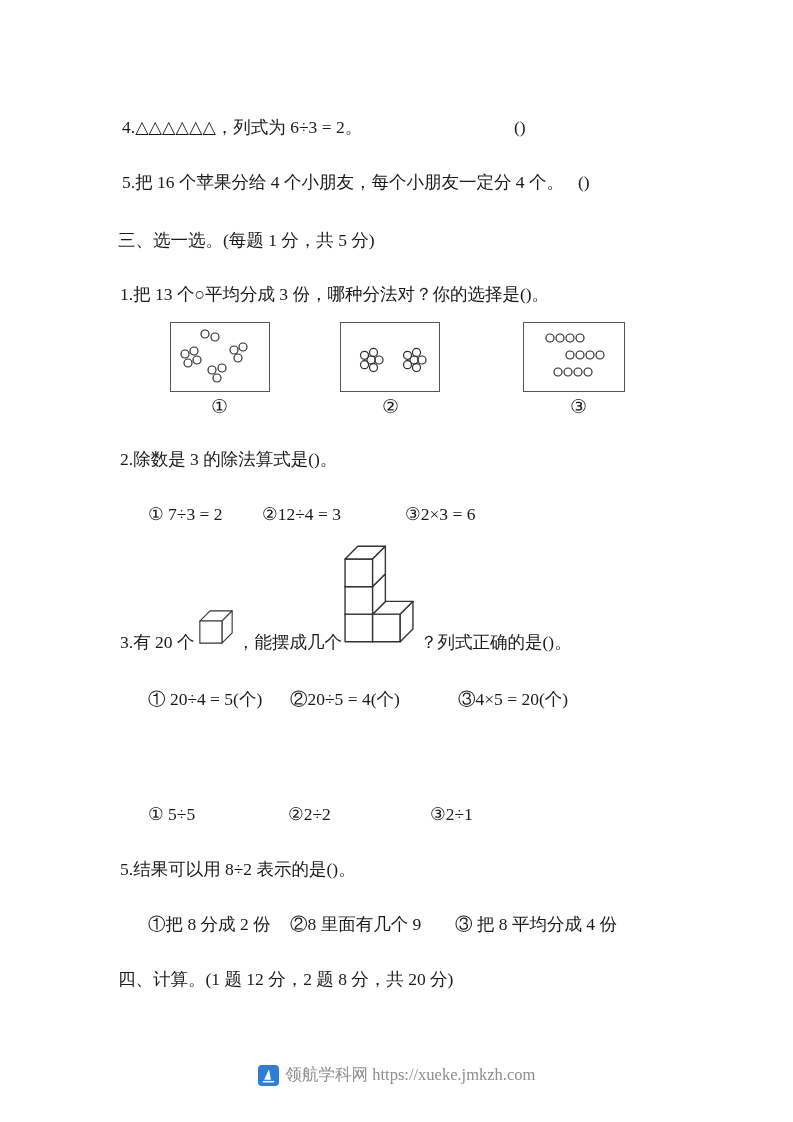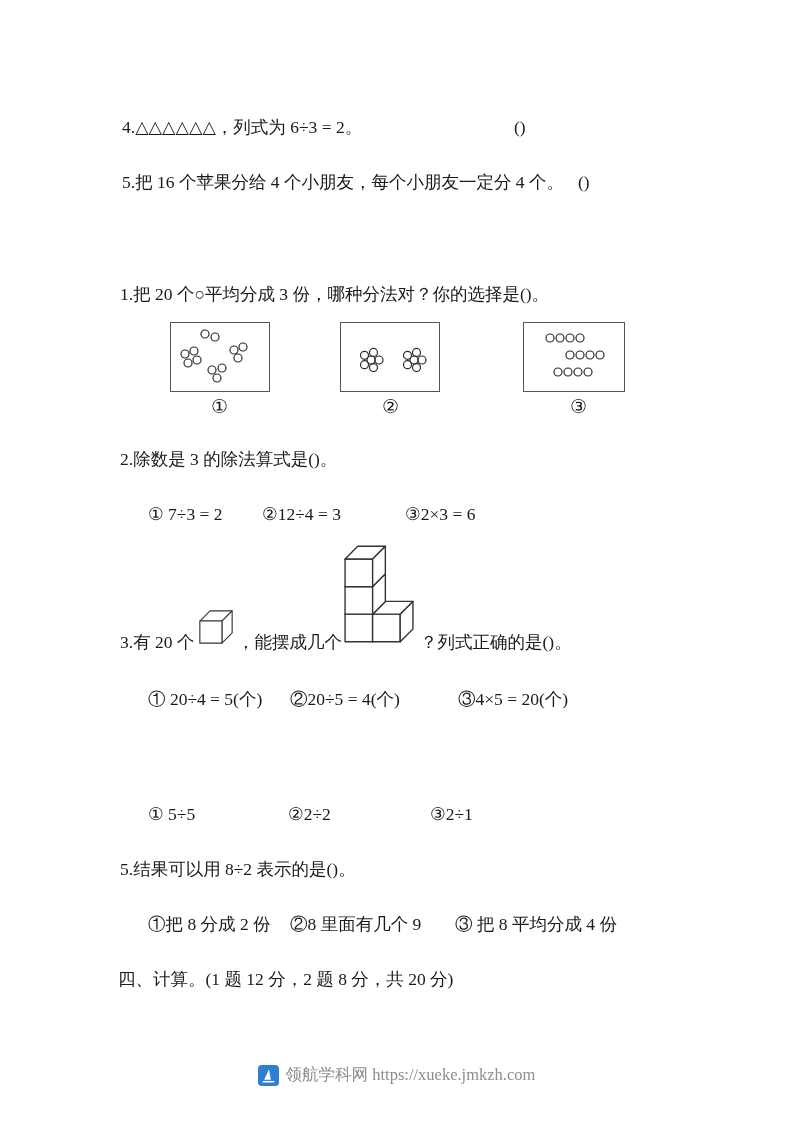--- a/index.html
+++ b/index.html
@@ -45,22 +45,23 @@
 
 <div class="page">
 
   <span class="abs" style="left:122px; top:115px">4.△△△△△△，列式为 6÷3 = 2。</span>
   <span class="abs" style="left:514px; top:115px">()</span>
 
   <span class="abs" style="left:122px; top:170px">
     <span>5.把 16 个苹果分给 4 个小朋友，每个小朋友一定分 4 个。</span><span class="answer-gap">()</span>
   </span>
 
+  <span class="abs" style="left:118px; top:228px">三、选一选。(每题 1 分，共 5 分)</span>
 
-  <span class="abs" style="left:120px; top:282px">1.把 20 个○平均分成 3 份，哪种分法对？你的选择是()。</span>
+  <span class="abs" style="left:120px; top:282px">1.把 13 个○平均分成 3 份，哪种分法对？你的选择是()。</span>
 
   <div class="fig-box" style="left:170px; top:320px">
     <svg class="dots" width="98" height="68" viewBox="0 0 98 68">
       <circle cx="34" cy="11" r="4"></circle>
         <circle cx="44" cy="14" r="4"></circle>
       <circle cx="14" cy="31" r="4"></circle>
         <circle cx="23" cy="28" r="4"></circle>
       <circle cx="17" cy="40" r="4"></circle>
         <circle cx="26" cy="37" r="4"></circle>
       <circle cx="63" cy="27" r="4"></circle>

